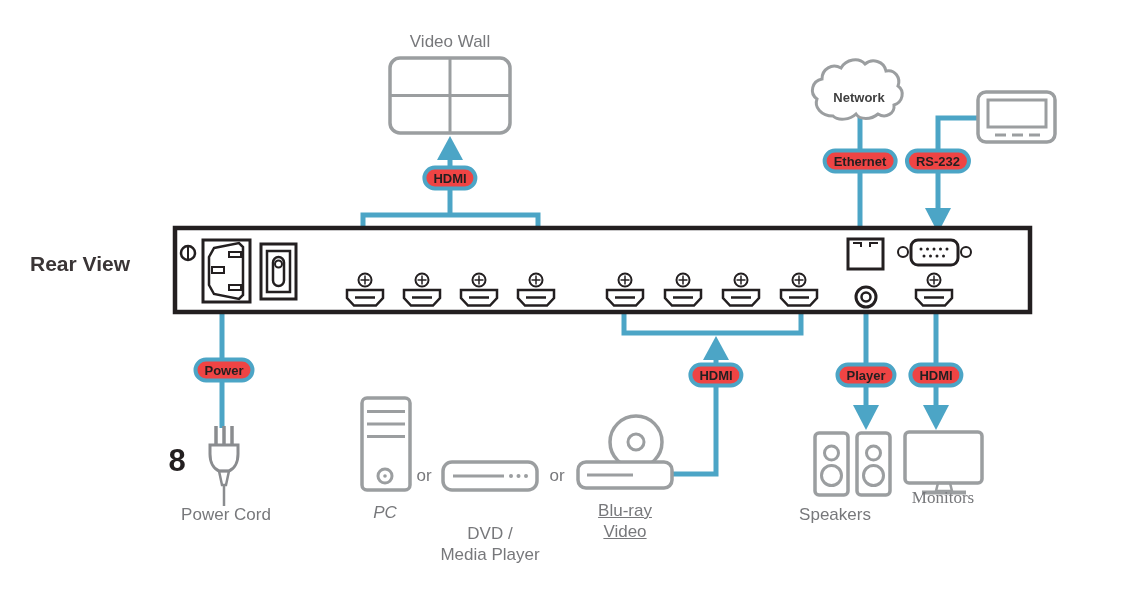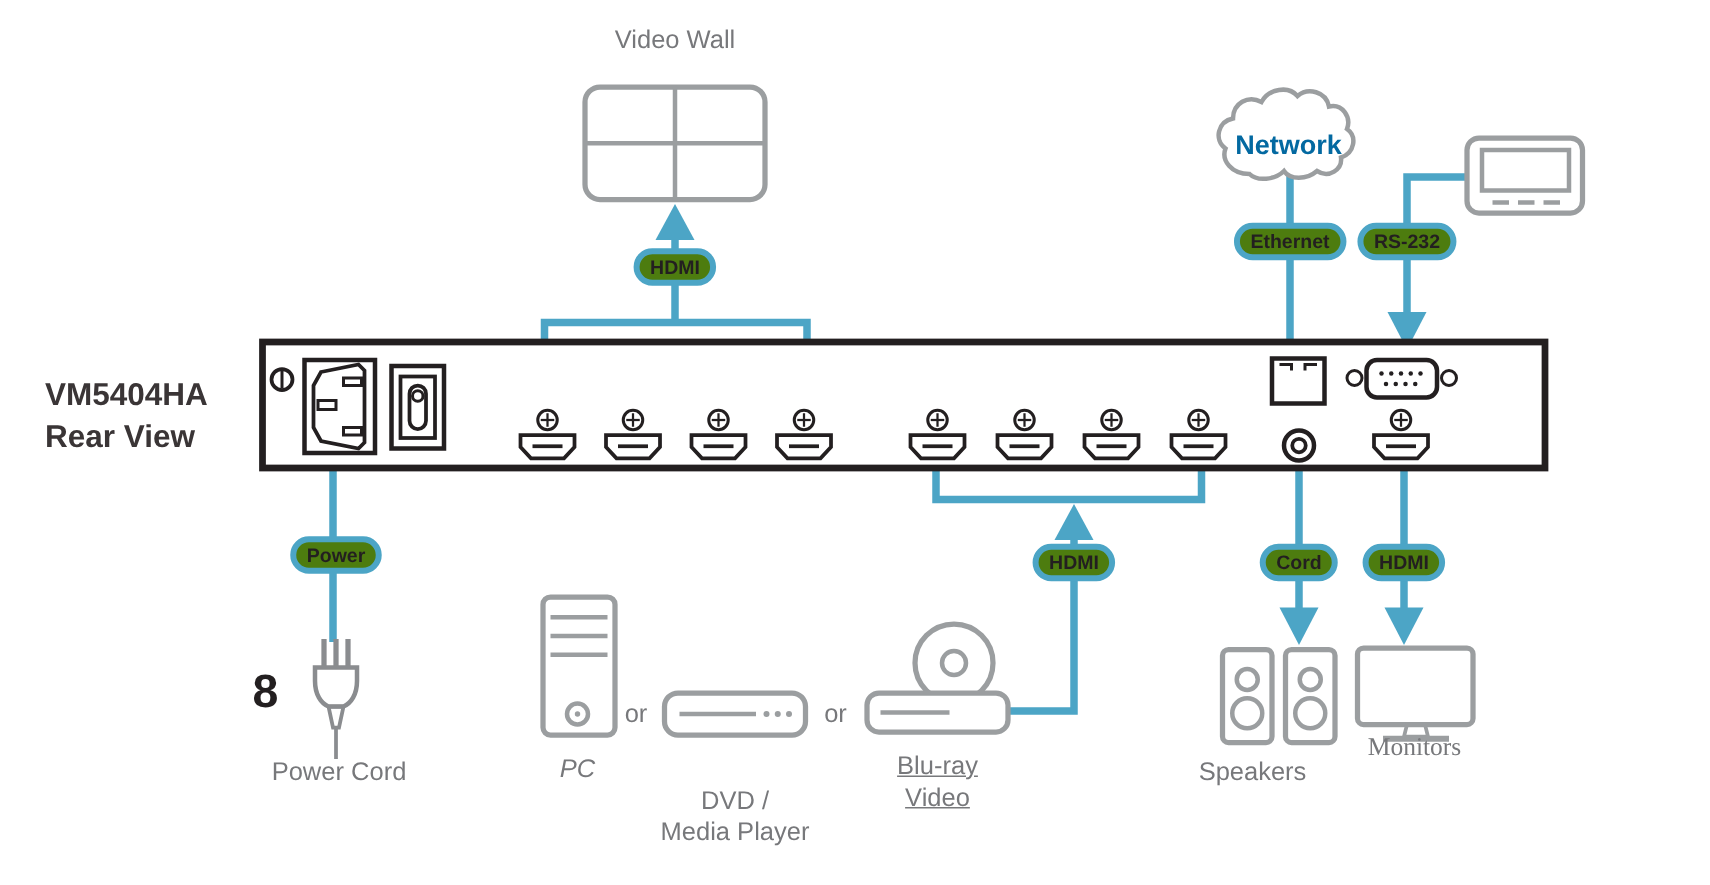--- a/index.html
+++ b/index.html
@@ -7,31 +7,31 @@
     position:relative;width:1140px;height:590px;background:#ffffff;overflow:hidden;
     font-family:"Liberation Sans",sans-serif;
   }
   .lbl{
     position:absolute;transform:translate(-50%,-50%);
     color:#77787b;font-size:17px;white-space:nowrap;text-align:center;
   }
   .lbl2{line-height:21px;}
   .pill{
     position:absolute;transform:translate(-50%,-50%);
-    border:4px solid #4ca5c6;border-radius:16px;background:#4d7c0f;
+    border:4px solid #4ca5c6;border-radius:16px;background:#ef4444;
     color:#231f20;font-weight:bold;font-size:13px;line-height:15px;
     padding:1px 7px;white-space:nowrap;text-align:right;
   }
   .title{
     position:absolute;left:30px;top:250px;color:#3a3536;font-weight:bold;
     font-size:21px;line-height:28px;white-space:nowrap;
   }
   .net-lbl{
     position:absolute;transform:translate(-50%,-50%);
-    color:#0369a1;font-weight:bold;font-size:18px;white-space:nowrap;
+    color:#404040;font-weight:bold;font-size:13px;white-space:nowrap;
   }
   .callout{
     position:absolute;transform:translate(-50%,-50%);
     color:#231f20;font-weight:bold;font-size:31px;
   }
   svg{position:absolute;left:0;top:0;}
 </style>
 </head>
 <body>
 
@@ -258,25 +258,24 @@
     </g>
 
     <g stroke="#9b9ea0" fill="none">
       <rect x="905" y="432" width="77" height="51" rx="4" stroke-width="3.5"></rect>
       <polygon points="938,483 950,483 952,491 936,491" stroke-width="2.5"></polygon>
       <line x1="922" y1="492.5" x2="966" y2="492.5" stroke-width="4"></line>
     </g>
   </svg>
 
   <div class="title">
-    <div>VM5404HA</div>
     <div>Rear View</div>
   </div>
 
-  <div class="lbl" style="left:450px;top:27px;">Video Wall</div>
+  <div class="lbl" style="left:450px;top:42px;">Video Wall</div>
 
   <div class="net-lbl" style="left:859px;top:97px;">Network</div>
 
 
   <div class="callout" style="left:177px;top:461px;">8</div>
   <div class="lbl" style="left:226px;top:515px;">Power Cord</div>
 
   <div class="lbl" style="left:385px;top:513px;font-style:italic;">PC</div>
   <div class="lbl" style="left:424px;top:476px;">or</div>
 
@@ -293,16 +292,16 @@
   </div>
 
   <div class="lbl" style="left:835px;top:515px;">Speakers</div>
   <div class="lbl" style="left:943px;top:498px;font-family:Liberation Serif, serif;">Monitors</div>
 
   <div class="pill" style="left:450px;top:178px;">HDMI</div>
   <div class="pill" style="left:860px;top:161px;">Ethernet</div>
   <div class="pill" style="left:938px;top:161px;">RS-232</div>
   <div class="pill" style="left:224px;top:370px;">Power</div>
   <div class="pill" style="left:716px;top:375px;">HDMI</div>
-  <div class="pill" style="left:866px;top:375px;">Cord</div>
+  <div class="pill" style="left:866px;top:375px;">Player</div>
   <div class="pill" style="left:936px;top:375px;">HDMI</div>
 
 </div>
 
 </body></html>

